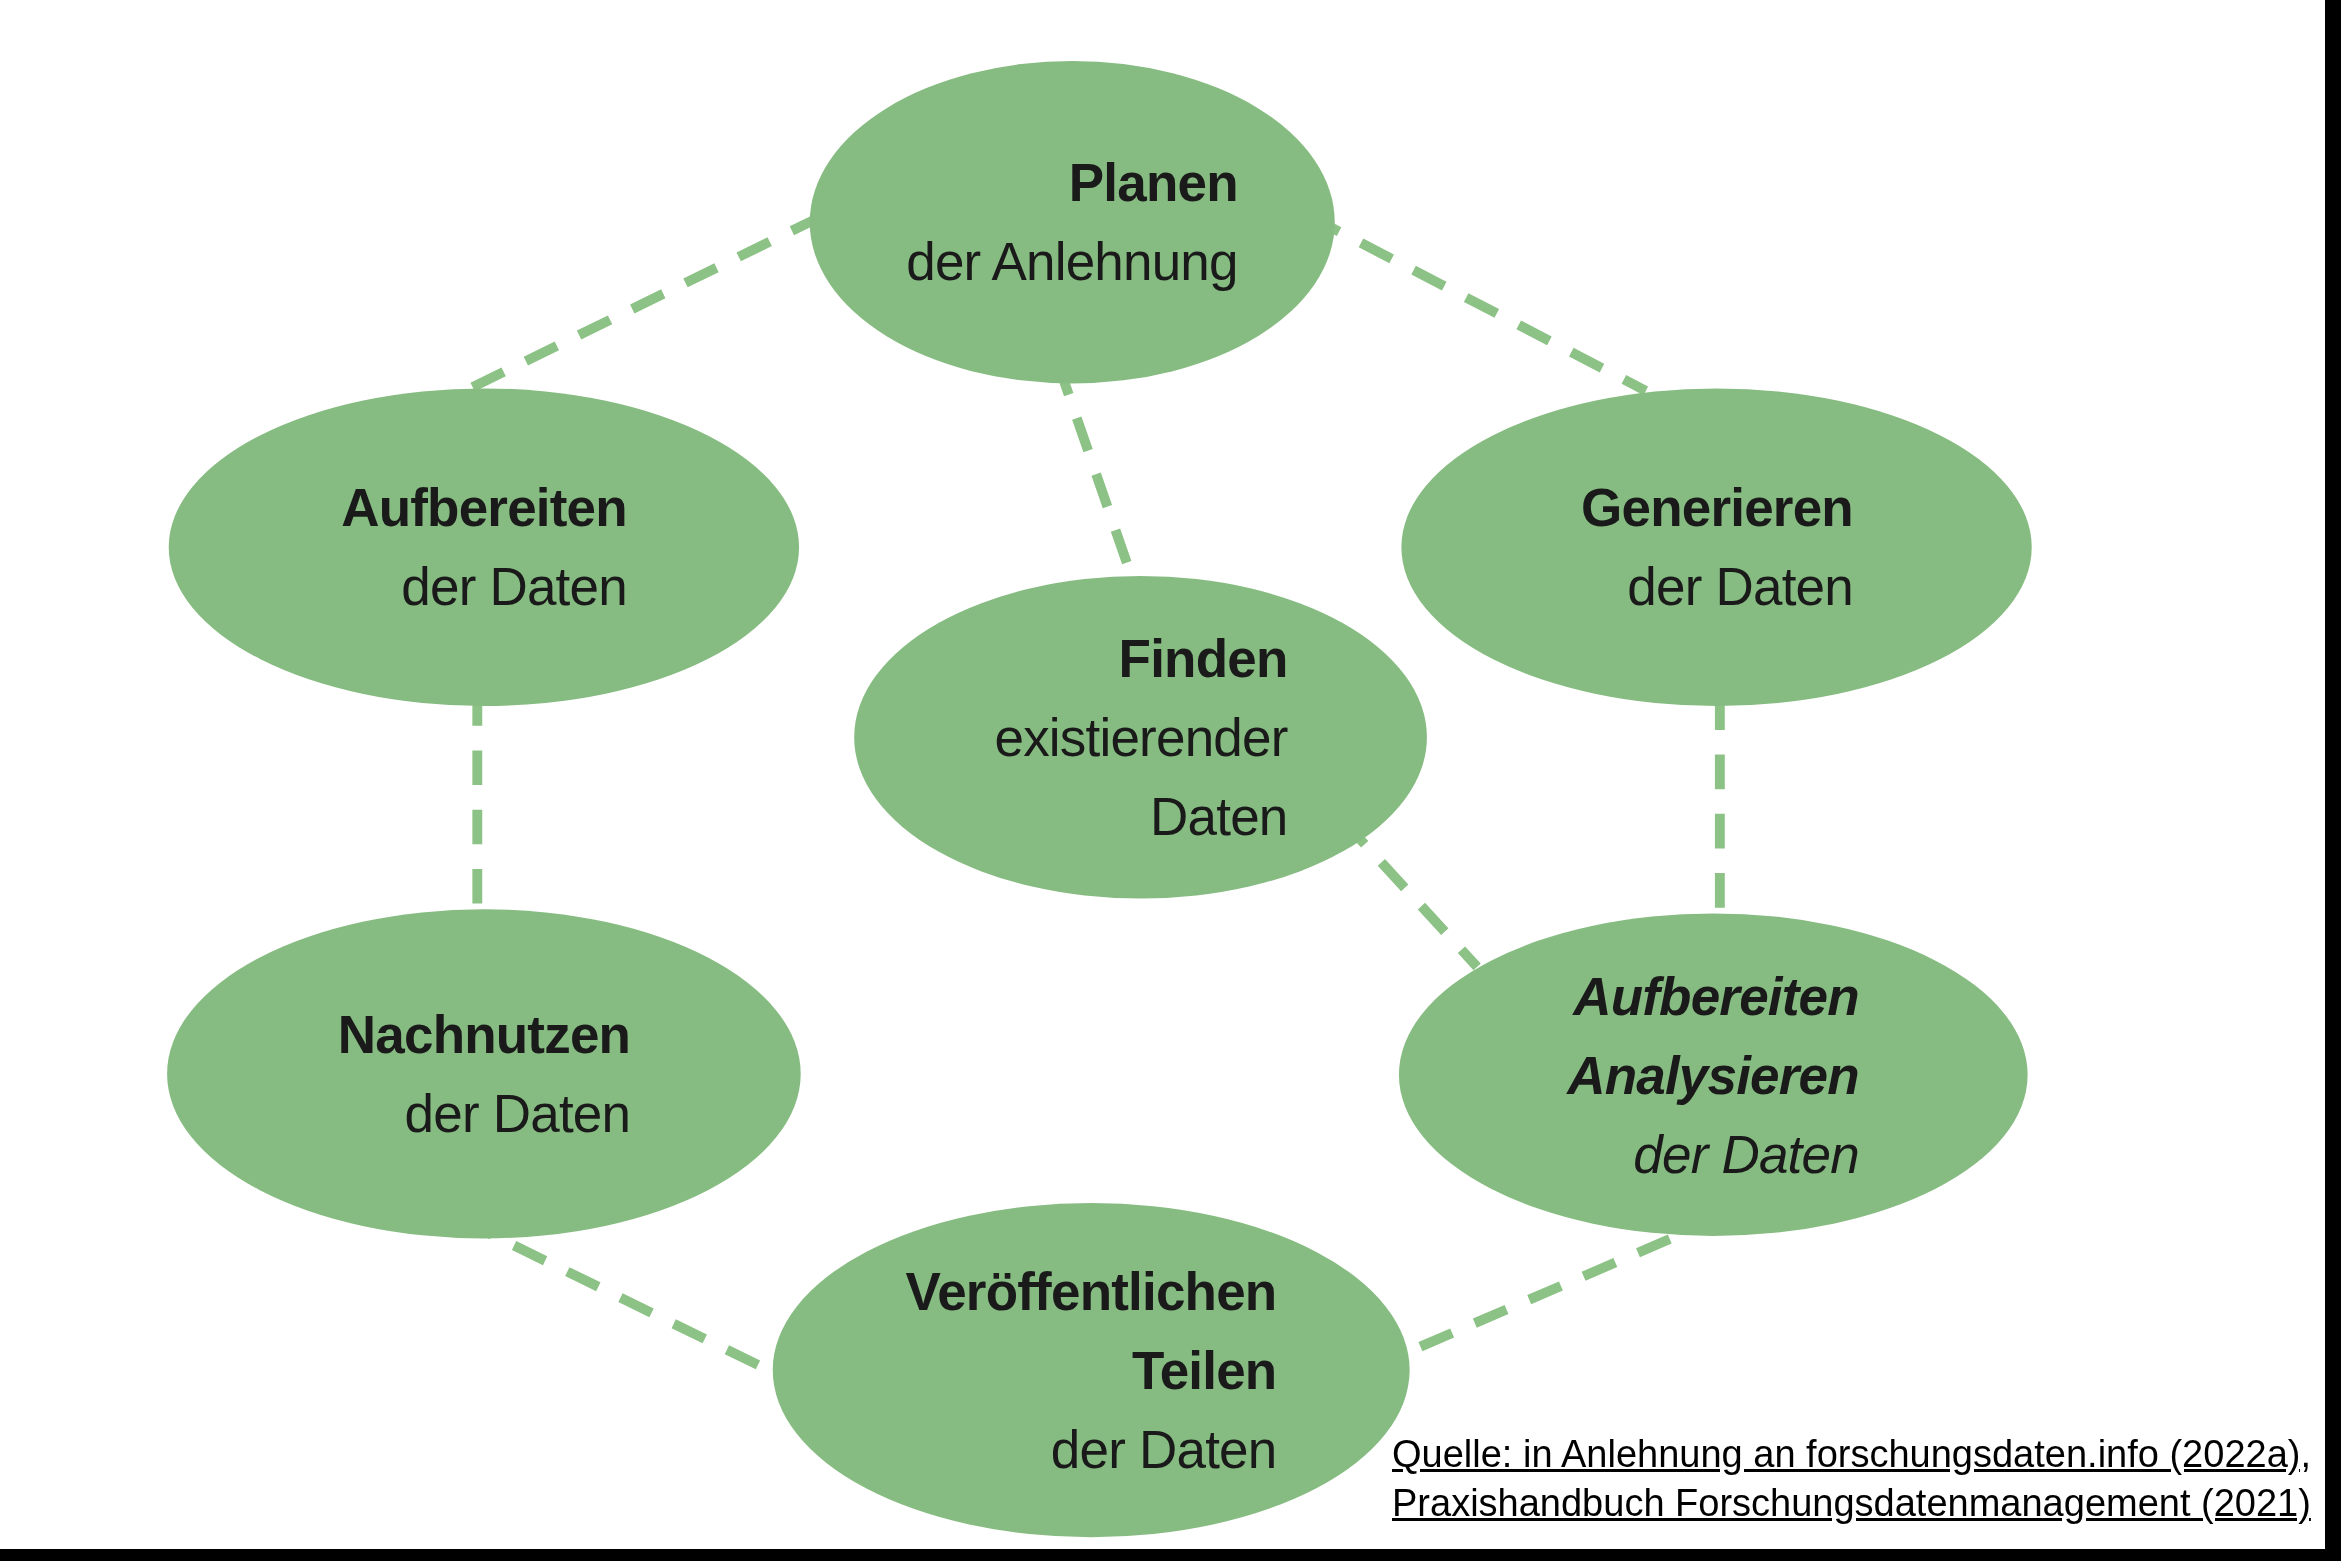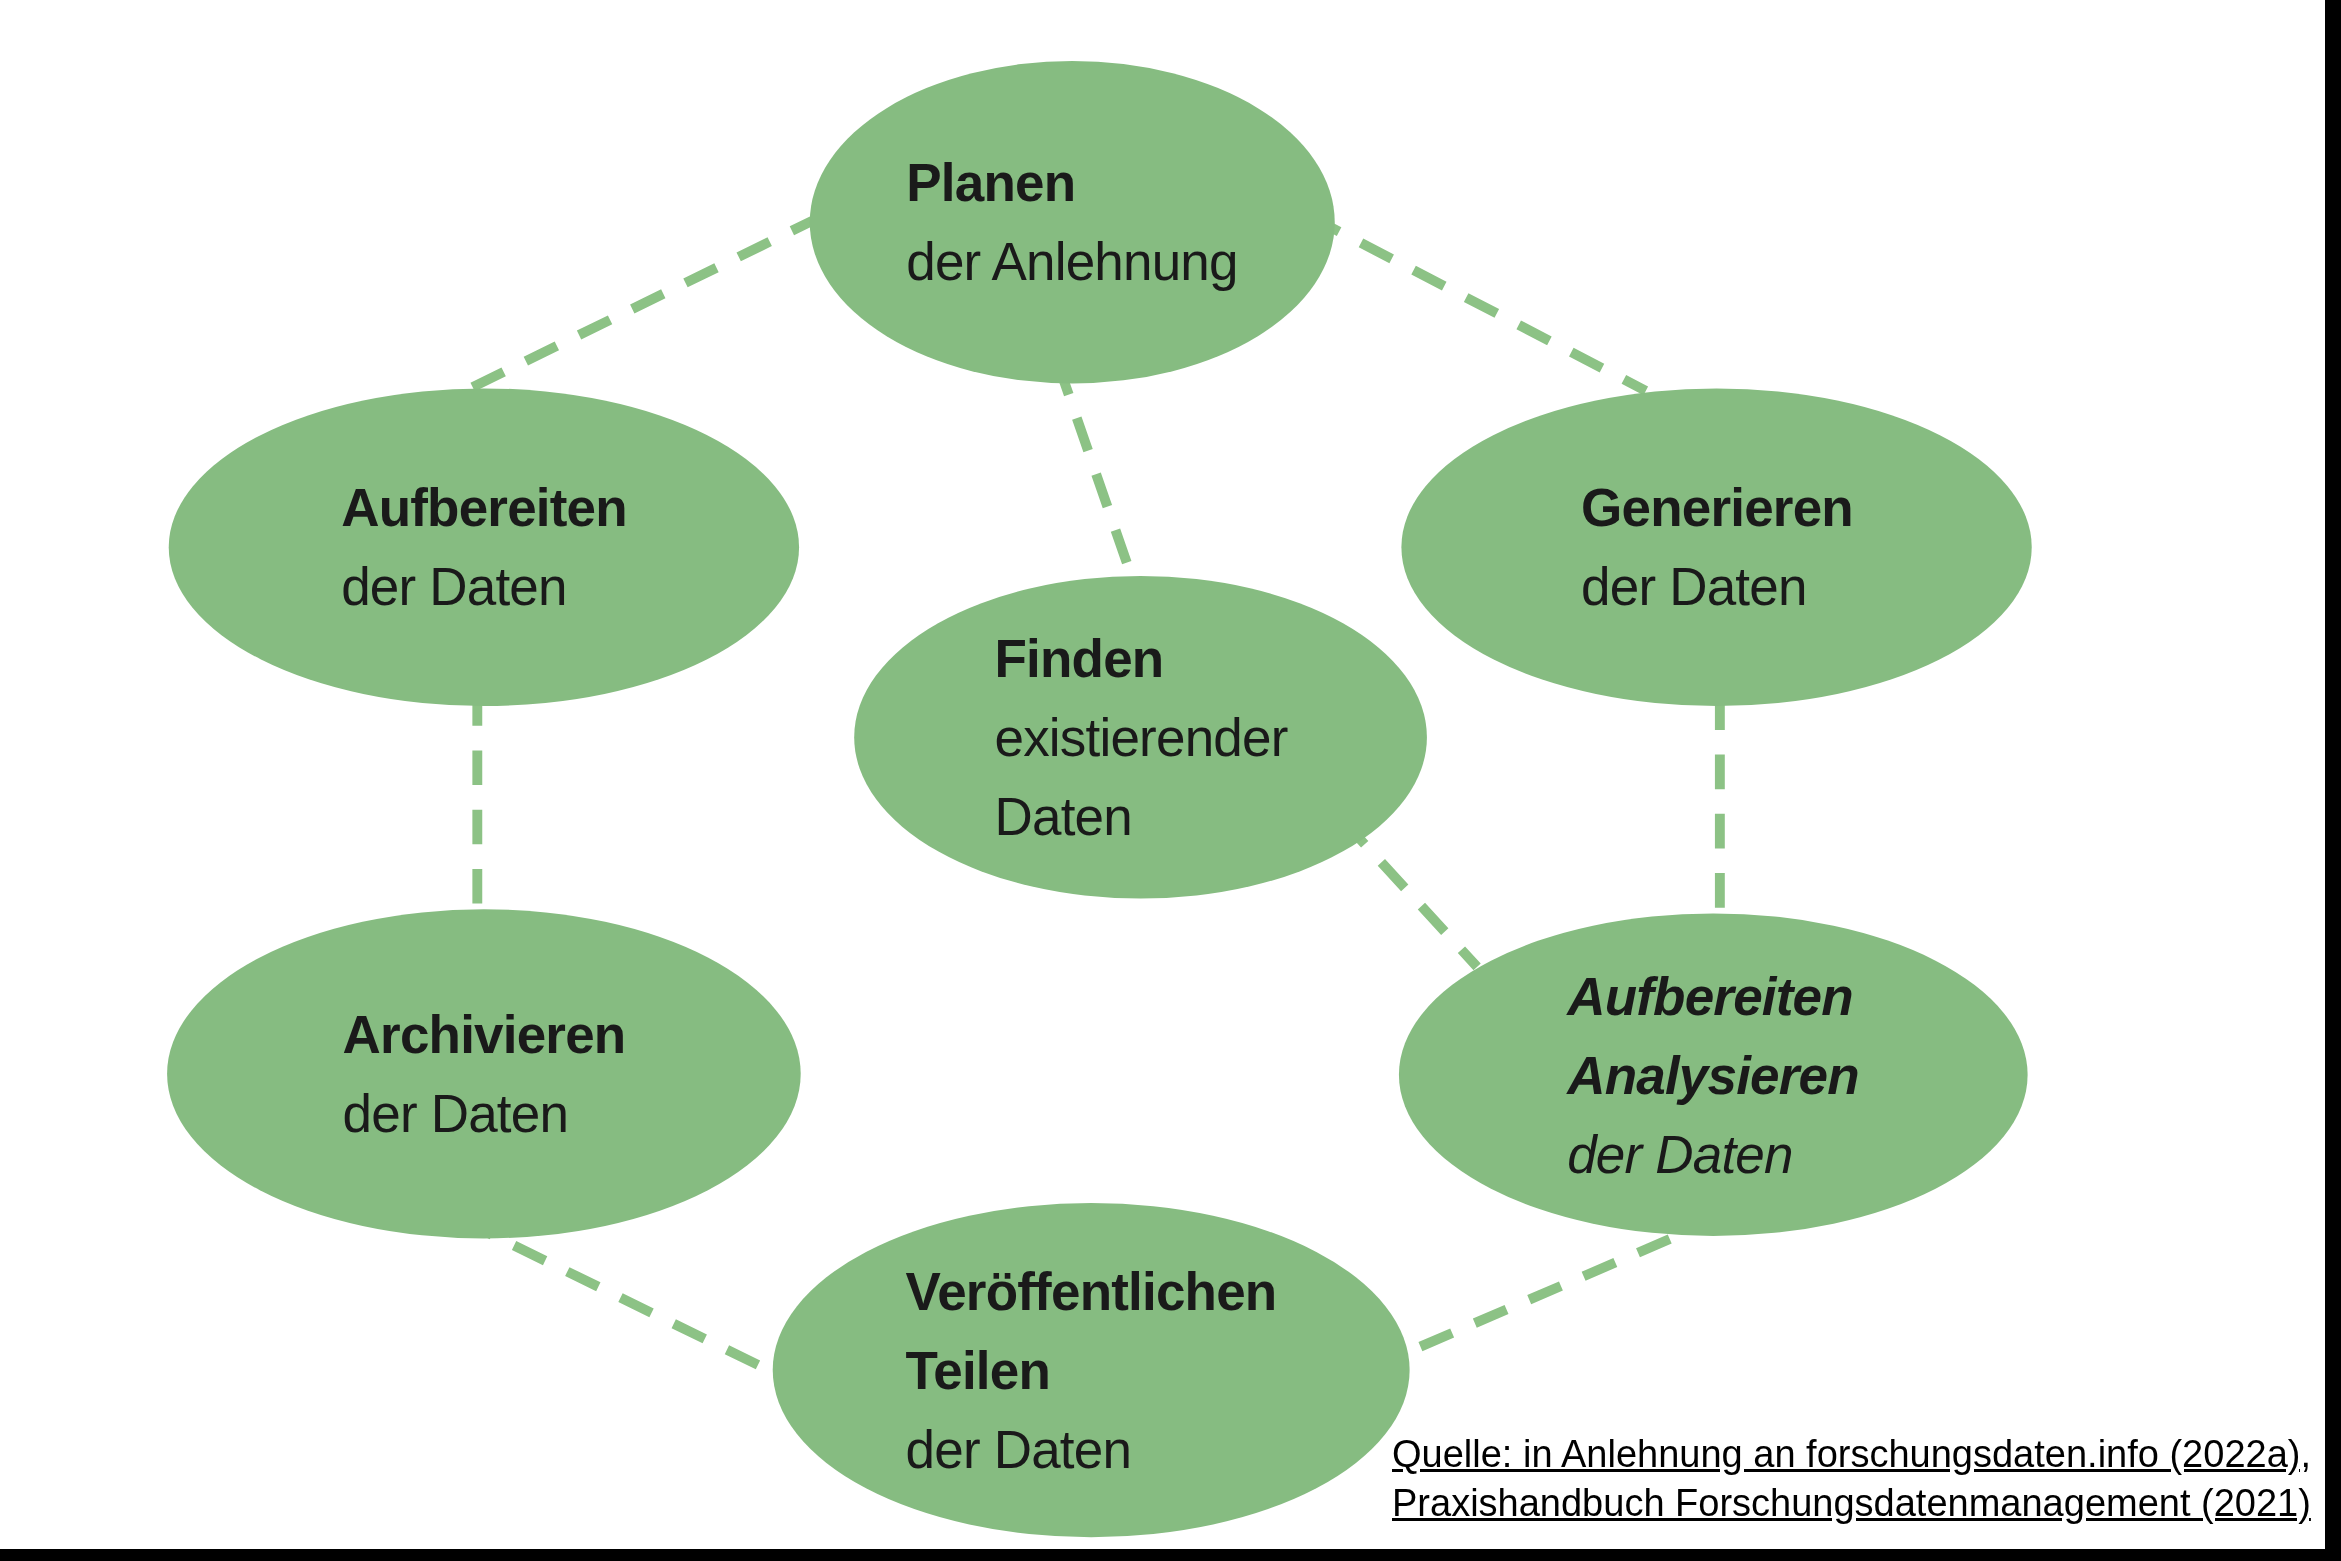--- a/index.html
+++ b/index.html
@@ -29,21 +29,21 @@
     stroke-linecap: butt;
     fill: none;
   }
   .node-ellipse {
     fill: #86bc81;
     stroke: none;
   }
   .node-label {
     position: absolute;
     transform: translate(-50%, -50%);
-    text-align: left;
+    text-align: right;
     color: #1a1a1a;
     font-size: 53px;
     line-height: 79px;
     white-space: nowrap;
     letter-spacing: -0.8px;
   }
   .node-label .bold {
     font-weight: 700;
   }
   .source-note {
@@ -116,21 +116,21 @@
     <div>der Daten</div>
   </div>
 
   <div class="node-label" style="left: 1141px; top: 737px; color: rgb(26, 26, 26);">
     <div class="bold">Finden</div>
     <div>existierender</div>
     <div>Daten</div>
   </div>
 
   <div class="node-label" style="left: 484px; top: 1074px; color: rgb(26, 26, 26);">
-    <div class="bold">Archivieren</div>
+    <div class="bold">Nachnutzen</div>
     <div>der Daten</div>
   </div>
 
   <div class="node-label" style="left: 1713px; top: 1075px; color: rgb(26, 26, 26); font-style: italic;">
     <div class="bold">Aufbereiten</div>
     <div class="bold">Analysieren</div>
     <div>der Daten</div>
   </div>
 
   <div class="node-label" style="left: 1091px; top: 1370px; color: rgb(26, 26, 26);">

